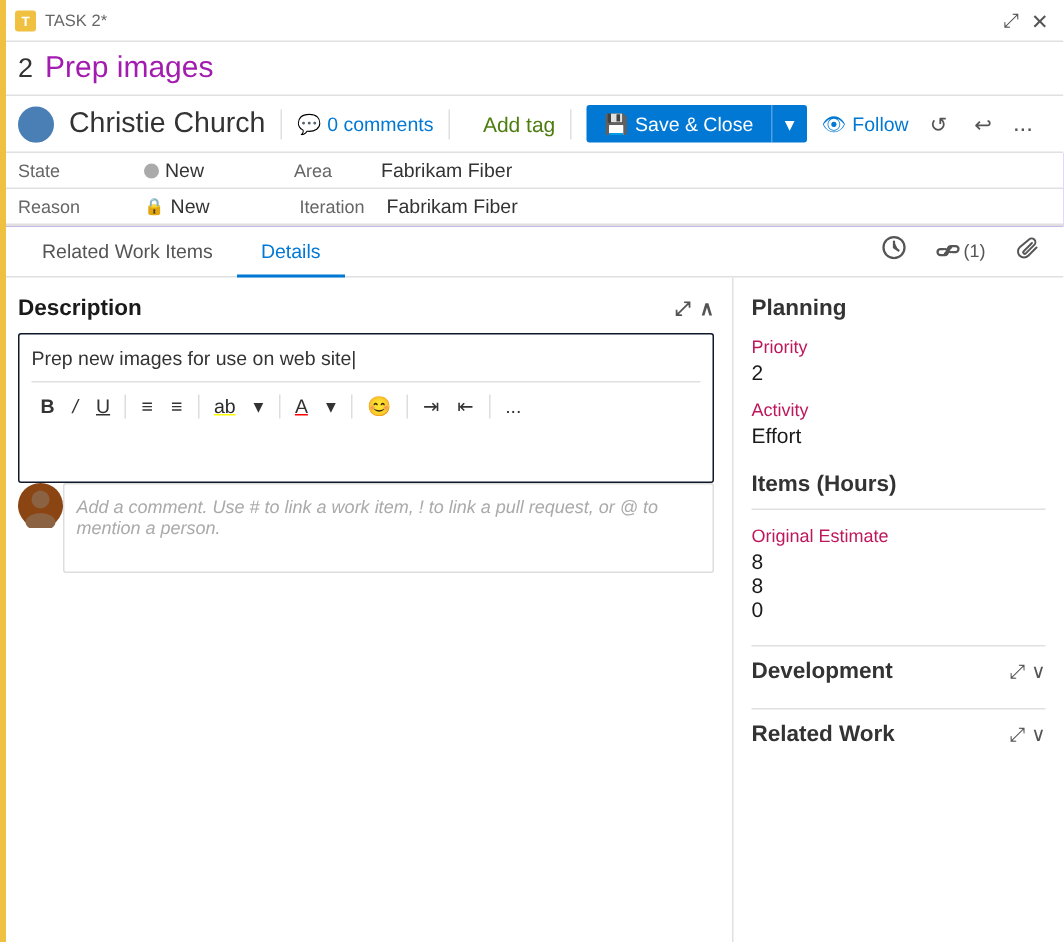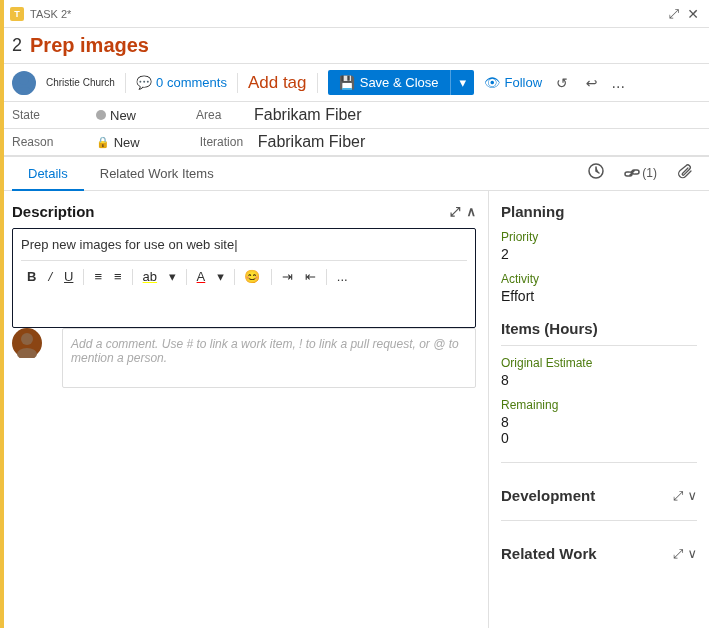--- a/index.html
+++ b/index.html
@@ -13,51 +13,51 @@
     .title-bar-left { display: flex; align-items: center; gap: 6px; font-size: 11px; color: #666; }
     .task-icon { width: 14px; height: 14px; background: #f0c040; display: inline-block; border-radius: 2px; font-size: 9px; display: flex; align-items: center; justify-content: center; color: #fff; font-weight: bold; }
     .title-bar-right { display: flex; align-items: center; gap: 8px; }
     .title-bar-right span { cursor: pointer; font-size: 13px; color: #555; }
 
     .task-header {
       display: flex; align-items: center; padding: 6px 12px;
       border-bottom: 1px solid #e0e0e0;
     }
     .task-number { font-size: 18px; color: #333; margin-right: 8px; font-weight: 400; }
-    .task-title { font-size: 20px; color: #c2410c; font-weight: 700; }
+    .task-title { font-size: 20px; color: #a21caf; font-weight: 400; }
 
     .toolbar {
       display: flex; align-items: center; padding: 6px 12px; gap: 10px;
       border-bottom: 1px solid #e0e0e0; flex-wrap: wrap;
     }
     .user-avatar { width: 24px; height: 24px; border-radius: 50%; background: #4a7fb5; display: flex; align-items: center; justify-content: center; color: #fff; font-size: 11px; overflow: hidden; }
-    .user-name { font-size: 10px; color: #333; }
+    .user-name { font-size: 19px; color: #333; }
     .toolbar-sep { width: 1px; height: 20px; background: #e0e0e0; }
     .comment-btn { display: flex; align-items: center; gap: 4px; color: #0078d4; font-size: 13px; cursor: pointer; }
-    .add-tag-btn { color: #c2410c; font-size: 17px; cursor: pointer; }
+    .add-tag-btn { color: #4d7c0f; font-size: 14px; cursor: pointer; margin-left: 12px; }
     .save-close-btn {
       display: flex; align-items: center; background: #0078d4; color: #fff;
       border: none; border-radius: 2px; cursor: pointer; font-size: 13px;
     }
     .save-close-main { padding: 5px 12px; border-right: 1px solid rgba(255,255,255,0.3); display: flex; align-items: center; gap: 4px; }
     .save-close-arrow { padding: 5px 8px; cursor: pointer; }
     .follow-btn { display: flex; align-items: center; gap: 4px; color: #0078d4; font-size: 13px; cursor: pointer; }
     .toolbar-icon-btn { color: #555; cursor: pointer; font-size: 14px; padding: 2px 4px; }
     .toolbar-more { color: #555; cursor: pointer; font-size: 16px; }
 
     .meta-row {
       display: flex; align-items: center; padding: 4px 12px; gap: 60px;
       border-bottom: 1px solid #e0e0e0; background: #fff;
     }
     .meta-item { display: flex; align-items: center; gap: 8px; }
     .meta-label { font-size: 12px; color: #666; min-width: 50px; }
     .meta-value { display: flex; align-items: center; gap: 4px; font-size: 13px; color: #333; margin-left: 26px; }
     .state-dot { width: 10px; height: 10px; border-radius: 50%; background: #aaa; display: inline-block; }
     .lock-icon { font-size: 11px; color: #aaa; }
-    .area-value { font-size: 16px; color: #333; }
+    .area-value { font-size: 13px; color: #333; }
     .tab {
       padding: 8px 16px; font-size: 13px; color: #555; cursor: pointer;
       border-bottom: 2px solid transparent; margin-bottom: -1px;
     }
     .tab.active { color: #0078d4; border-bottom: 2px solid #0078d4; font-weight: 500; }
     .tab-icons { margin-left: auto; display: flex; align-items: center; gap: 4px; padding-right: 8px; }
     .tab-icon-btn { padding: 6px 8px; color: #555; cursor: pointer; font-size: 14px; border-bottom: 2px solid transparent; }
 
     .content {
       display: flex; height: calc(628px - 180px); overflow: hidden;
@@ -75,34 +75,34 @@
     }
     .desc-text { font-size: 13px; color: #333; }
     .desc-toolbar {
       display: flex; align-items: center; gap: 8px; padding: 6px 4px;
       border-top: 1px solid #e0e0e0; margin-top: 8px; flex-wrap: wrap;
     }
     .fmt-btn { cursor: pointer; color: #333; font-size: 13px; padding: 2px; }
     .fmt-sep { width: 1px; height: 16px; background: #ddd; }
 
     .discussion-title { font-size: 15px; font-weight: 600; margin-bottom: 10px; margin-top: 20px; }
-    .comment-area { display: flex; gap: 20px; }
+    .comment-area { display: flex; gap: 0; }
     .commenter-avatar { width: 30px; height: 30px; border-radius: 50%; background: #8b4513; flex-shrink: 0; display: flex; align-items: center; justify-content: center; color: #fff; font-size: 12px; }
     .comment-input-box { flex: 1; border: 1px solid #ddd; border-radius: 2px; padding: 8px; min-height: 60px; color: #aaa; font-size: 12px; font-style: italic; cursor: text; }
 
     .right-section-title { font-size: 15px; font-weight: 600; margin-bottom: 8px; }
-    .right-field-label { font-size: 12px; color: #4d7c0f; margin-top: 10px; margin-bottom: 2px; }
+    .right-field-label { font-size: 12px; color: #be185d; margin-top: 10px; margin-bottom: 2px; }
     .right-field-value { font-size: 14px; color: #1a1a1a; font-weight: 400; }
 
     .effort-title { font-size: 15px; font-weight: 600; margin-top: 16px; margin-bottom: 8px; }
     .effort-divider { height: 1px; background: #e0e0e0; margin-bottom: 8px; }
 
     .collapsible-section {
       display: flex; align-items: center; justify-content: space-between;
-      margin-top: 16px; padding-top: 24px; border-top: 1px solid #e0e0e0;
+      margin-top: 16px; padding-top: 8px; border-top: 1px solid #e0e0e0;
       cursor: pointer;
     }
     .collapsible-title { font-size: 15px; font-weight: 600; }
     .collapsible-icons { display: flex; align-items: center; gap: 4px; color: #555; font-size: 13px; }
   </style>
 </head>
 <body>
 
 <div style="width:4px;background:#f0c040;position:absolute;left:0;top:0;bottom:0;z-index:10;"></div>
 
@@ -179,22 +179,22 @@
       </div>
     </div>
     <div class="meta-item">
       <span class="meta-label">Iteration</span>
       <span class="area-value">Fabrikam Fiber</span>
     </div>
   </div>
 </div>
 
 <div style="display:flex;align-items:center;border-bottom:1px solid #e0e0e0;padding-left:12px;">
+  <div class="tab">Related Work Items</div>
   <div class="tab active">Details</div>
-  <div class="tab">Related Work Items</div>
   <div class="tab-icons">
     <div class="tab-icon-btn">
       <svg width="16" height="16" viewBox="0 0 16 16" fill="#555">
           <circle cx="8" cy="8" r="7" fill="none" stroke="#555" stroke-width="1.5"></circle>
           <path d="M8 4v4l3 2" stroke="#555" stroke-width="1.5" stroke-linecap="round"></path>
         </svg>
     </div>
     <div class="tab-icon-btn" style="display:flex;align-items:center;gap:2px;">
       <svg width="16" height="16" viewBox="0 0 16 16" fill="none">
           <path d="M6 10l4-4M5 7H3a2 2 0 000 4h3a2 2 0 000-4M11 9h2a2 2 0 000-4h-3a2 2 0 000 4" stroke="#555" stroke-width="1.5" stroke-linecap="round"></path>
@@ -263,21 +263,20 @@
     <div class="right-section-title">Planning</div>
     <div class="right-field-label">Priority</div>
     <div class="right-field-value">2</div>
     <div class="right-field-label">Activity</div>
     <div class="right-field-value">Effort</div>
 
     <div class="effort-title">Items (Hours)</div>
     <div class="effort-divider"></div>
     <div class="right-field-label">Original Estimate</div>
     <div class="right-field-value">8</div>
-    <div class="right-field-label">Remaining</div>
     <div class="right-field-value">8</div>
     <div class="right-field-value">0</div>
 
     <div class="collapsible-section">
       <span class="collapsible-title">Development</span>
       <div class="collapsible-icons">
         <span>⤢</span>
         <span>∨</span>
       </div>
     </div>

